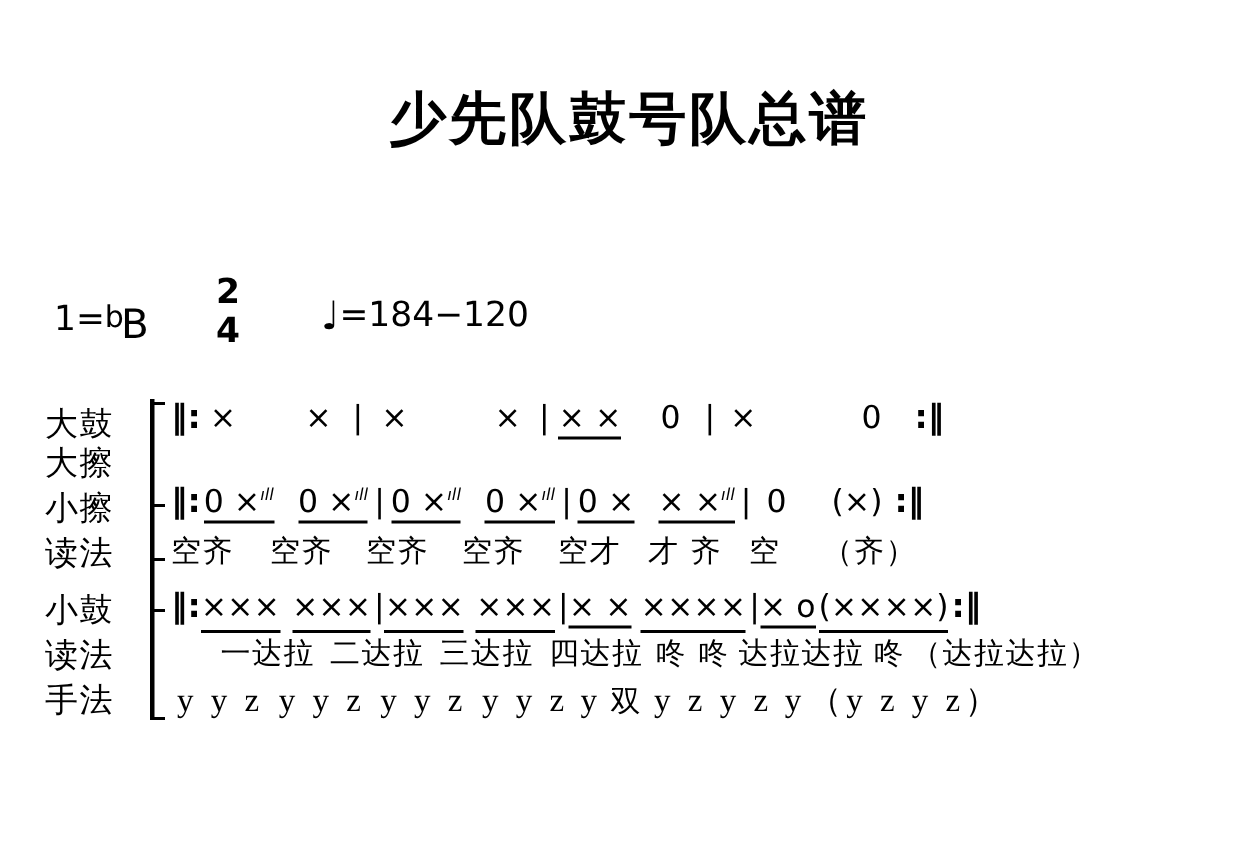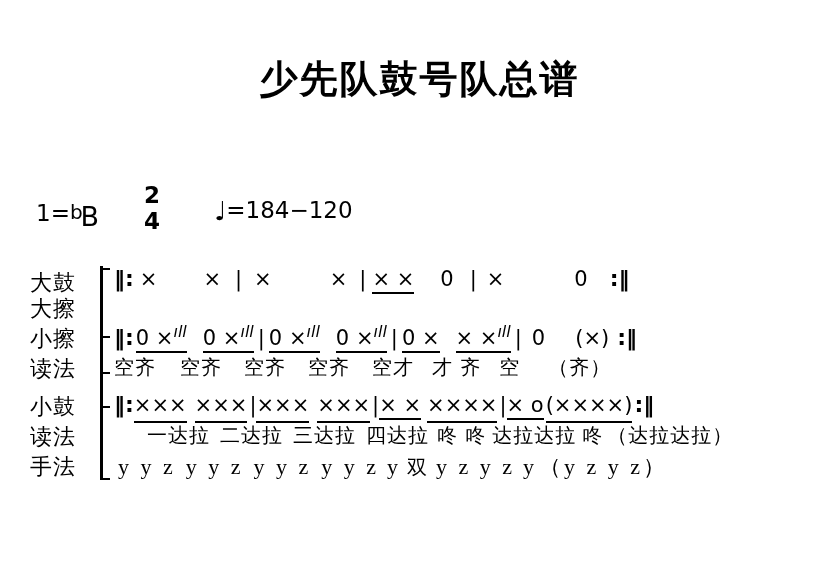--- a/index.html
+++ b/index.html
@@ -181,21 +181,21 @@
     font-size: 22px;
     font-weight: bold;
   }
   .sp { display: inline-block; }
 
   
   .u1 { border-bottom: 2px solid #000; padding-bottom: 1px; }
   .u2b { border-bottom: 2px solid #000; padding-bottom: 4px; }
 
   .tiny {
-    font-size: 16px;
+    font-size: 11px;
     vertical-align: super;
     font-style: italic;
   }
   .readrow {
     font-size: 20px;
     font-family: "DejaVu Sans", sans-serif;
     letter-spacing: 1px;
   }
   .handrow {
     font-size: 22px;

